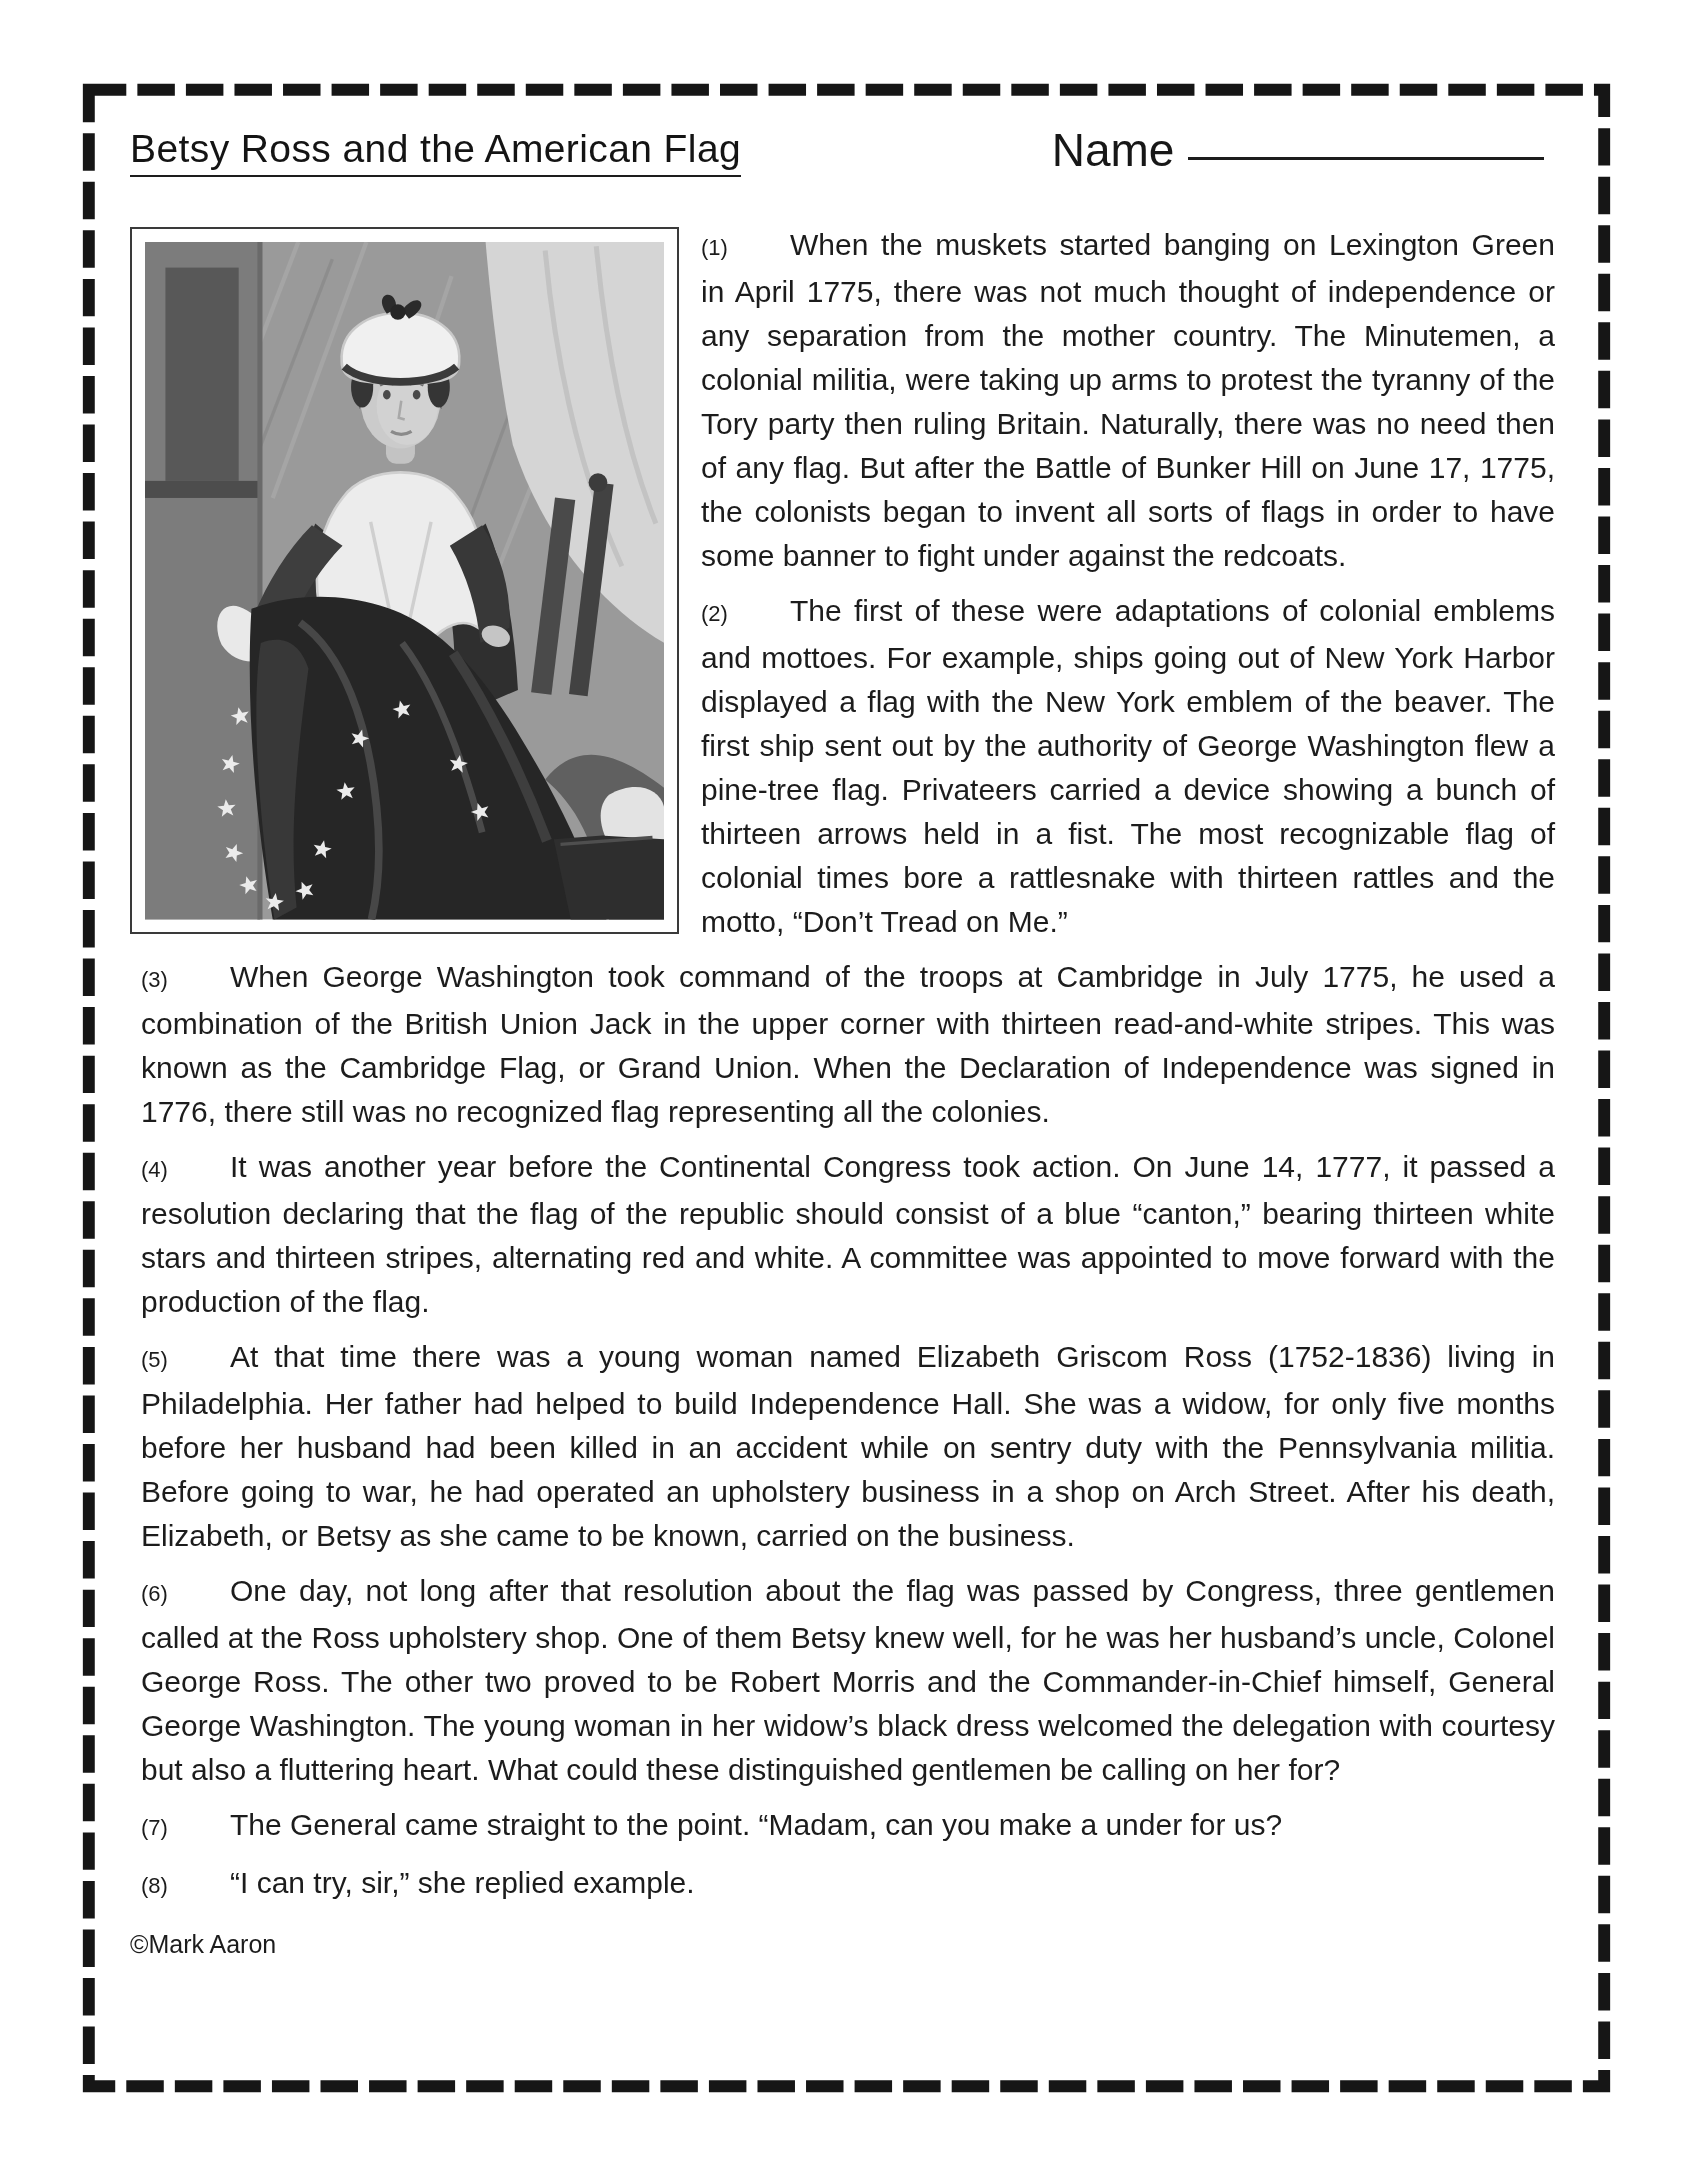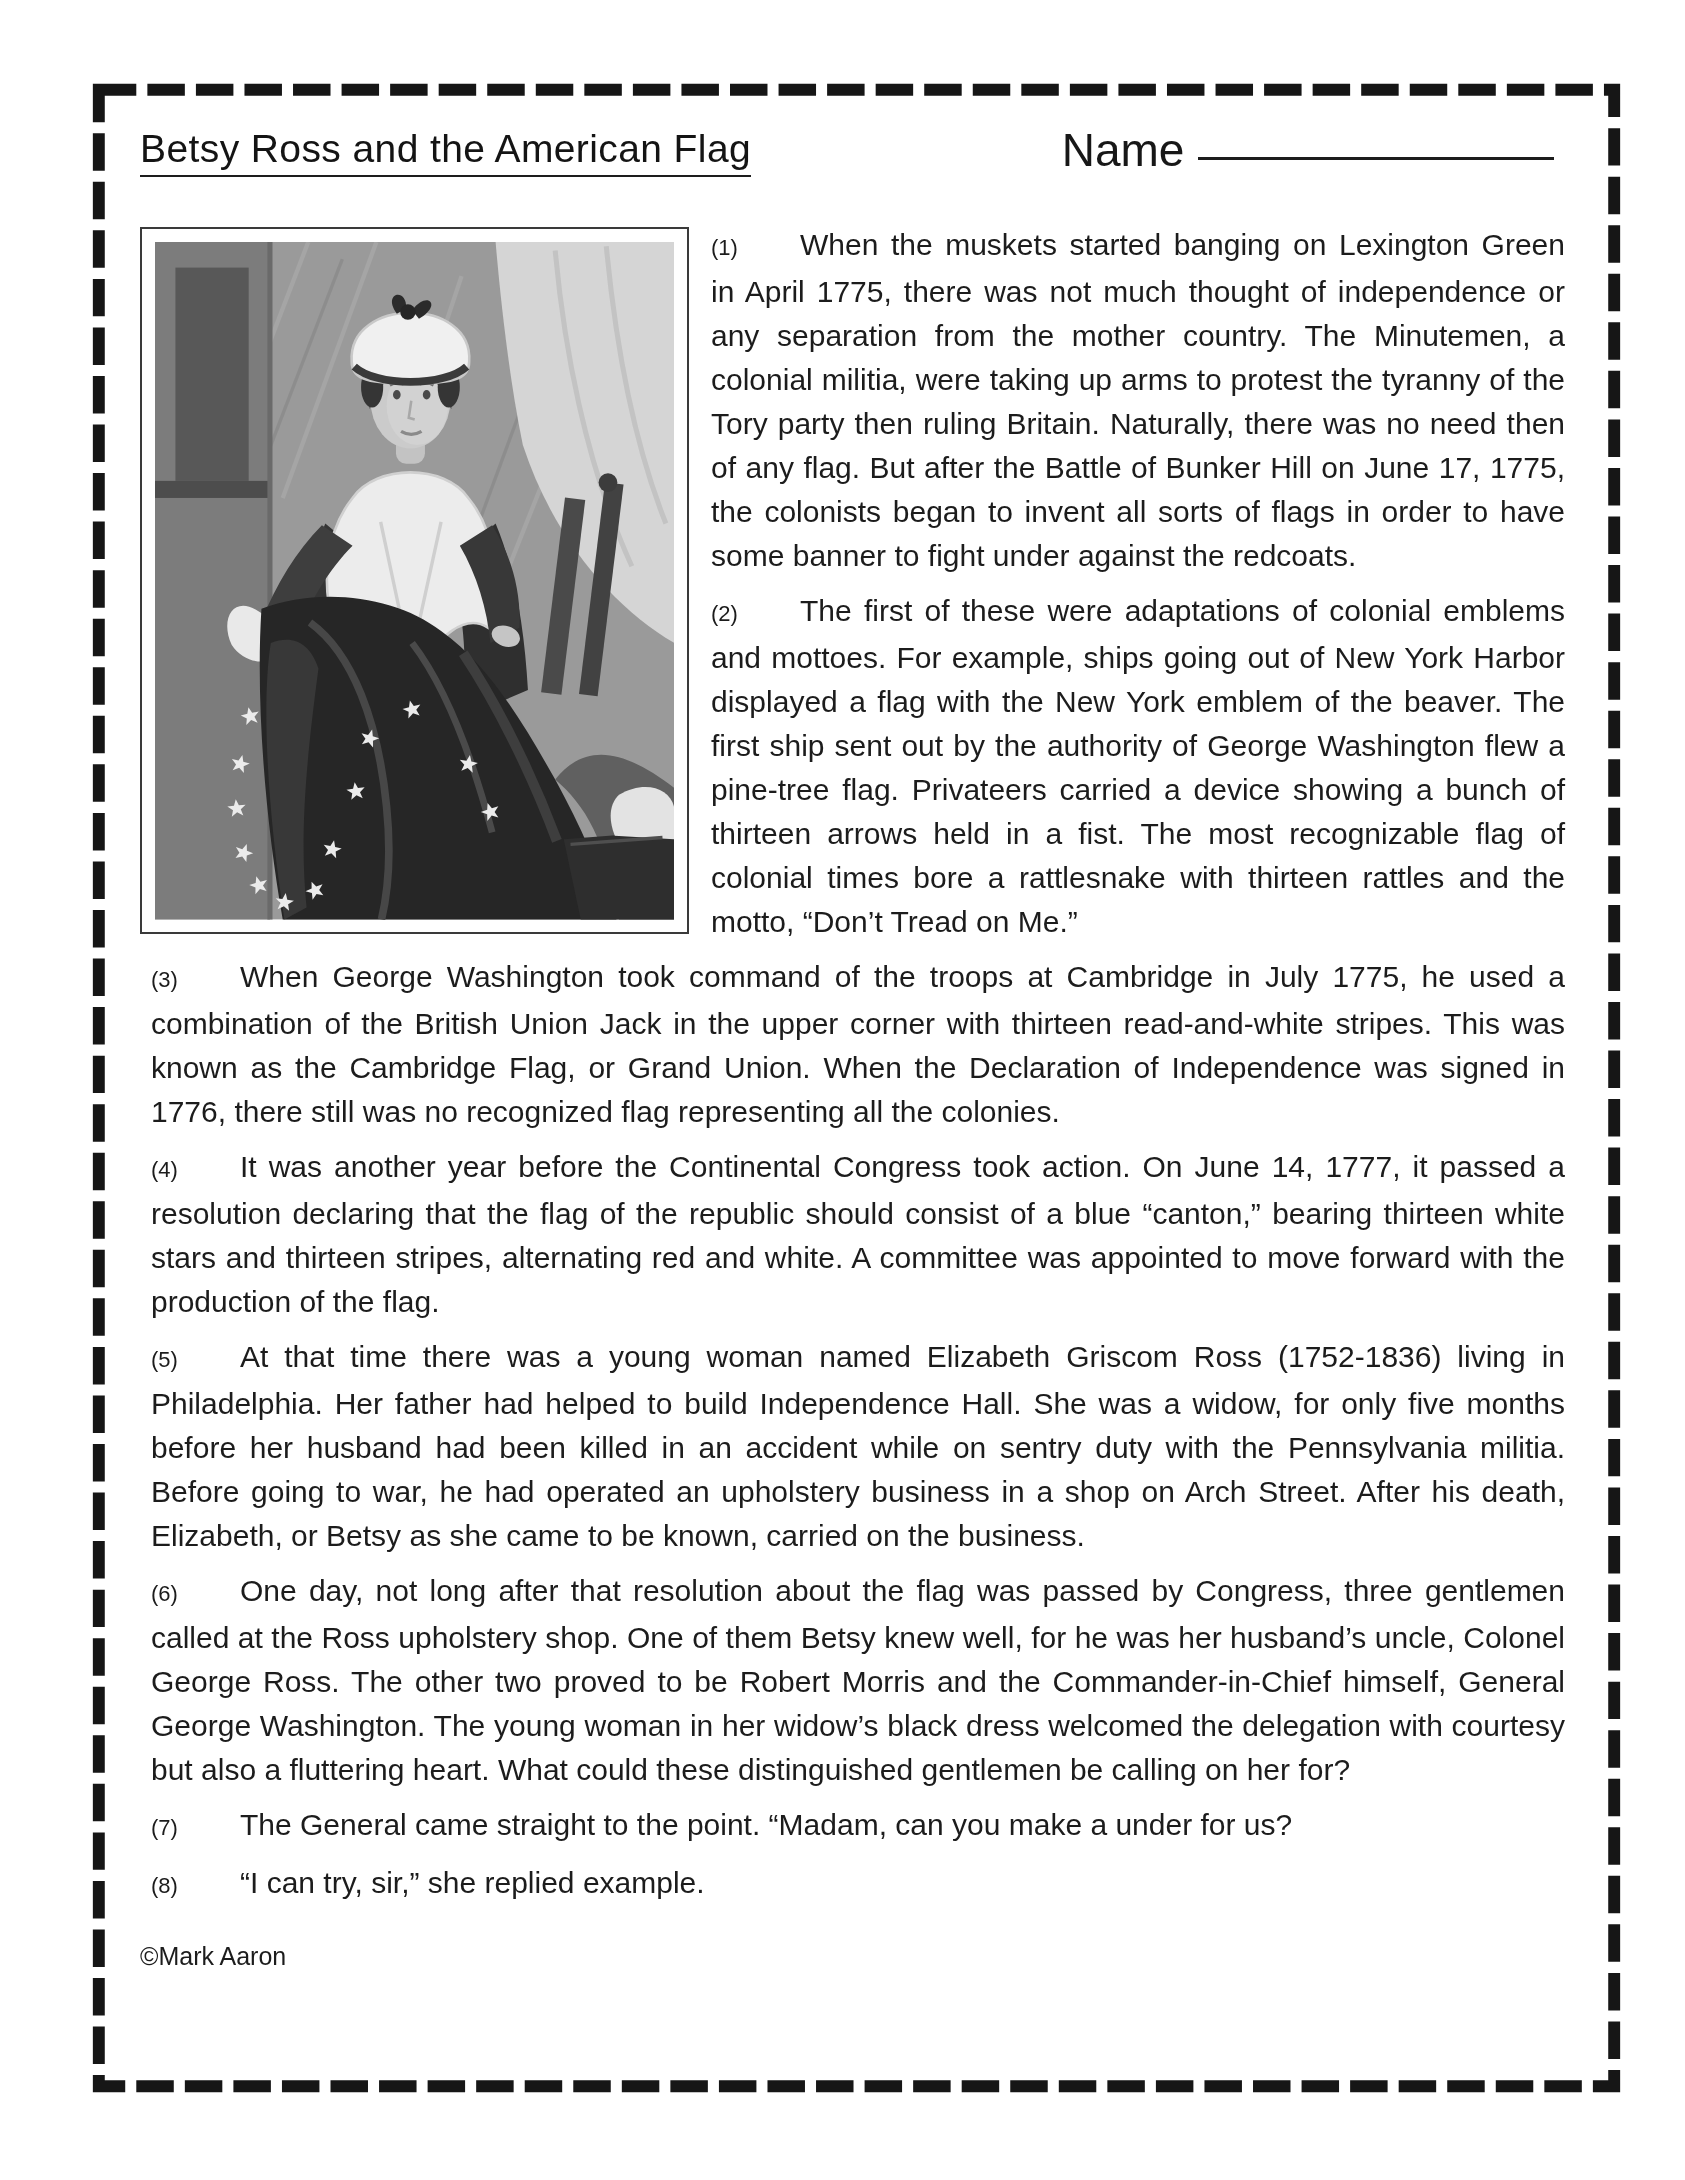--- a/index.html
+++ b/index.html
@@ -1,21 +1,21 @@
 <!DOCTYPE html>
 <html style="font-size:13.6px"><head>
 <meta charset="utf-8">
 <style>
   html,body{margin:0;padding:0;background:#ffffff;}
   body{
     width:1686px;height:2181px;position:relative;
     font-family:"Liberation Sans",sans-serif;color:#1b1b1b;
     -webkit-font-smoothing:antialiased;
   }
-  .sheet{position:absolute;left:92px;top:83px;width:1529px;height:2010px;}
+  .sheet{position:absolute;left:82px;top:83px;width:1529px;height:2010px;}
   .border-svg{position:absolute;left:0;top:0;width:100%;height:100%;pointer-events:none;}
   .content{position:absolute;left:11px;top:11px;right:11px;bottom:11px;padding:29px 34px 0 37px;}
 
   .header-row{display:flex;justify-content:space-between;align-items:flex-end;margin-bottom:46px;}
   .doc-title{
     font-size:39px;font-weight:400;letter-spacing:0.4px;line-height:1.12;margin:0;
     border-bottom:2.6px solid #1d1d1d;padding-bottom:4.3px;display:inline-block;color:#141414;
   }
   .name-field{display:flex;align-items:flex-start;font-size:46px;color:#171717;padding-right:22px;}
   .name-line{display:inline-block;width:356px;border-bottom:3.4px solid #1d1d1d;height:34px;margin-left:13.6px;}
@@ -23,21 +23,21 @@
   .article{font-size:30px;line-height:44px;text-align:justify;color:#1c1c1c;}
   .article p{margin:11px;}
   .pnum{display:inline-block;width:89px;font-size:22px;letter-spacing:0;}
 
   .photo-frame{
     float:left;width:549px;height:707px;margin:4.3px 22px 8.5px 0;
     border:2.6px solid #3a3a3a;background:#ffffff;padding:12.8px;box-sizing:border-box;
   }
   .photo-frame svg{display:block;width:100%;height:100%;}
 
-  .footer{clear:none;margin-top:34px;font-size:25px;color:#1c1c1c;}
+  .footer{clear:none;margin-top:22px;font-size:25px;color:#1c1c1c;}
 </style>
 </head>
 <body>
 
 <div class="sheet">
 
   <svg class="border-svg" viewBox="0 0 1795 2360" preserveAspectRatio="none" aria-hidden="true">
     <rect x="8" y="8" width="1779" height="2344" fill="none" stroke="#161616" stroke-width="14" stroke-dasharray="44 13"></rect>
   </svg>
 

